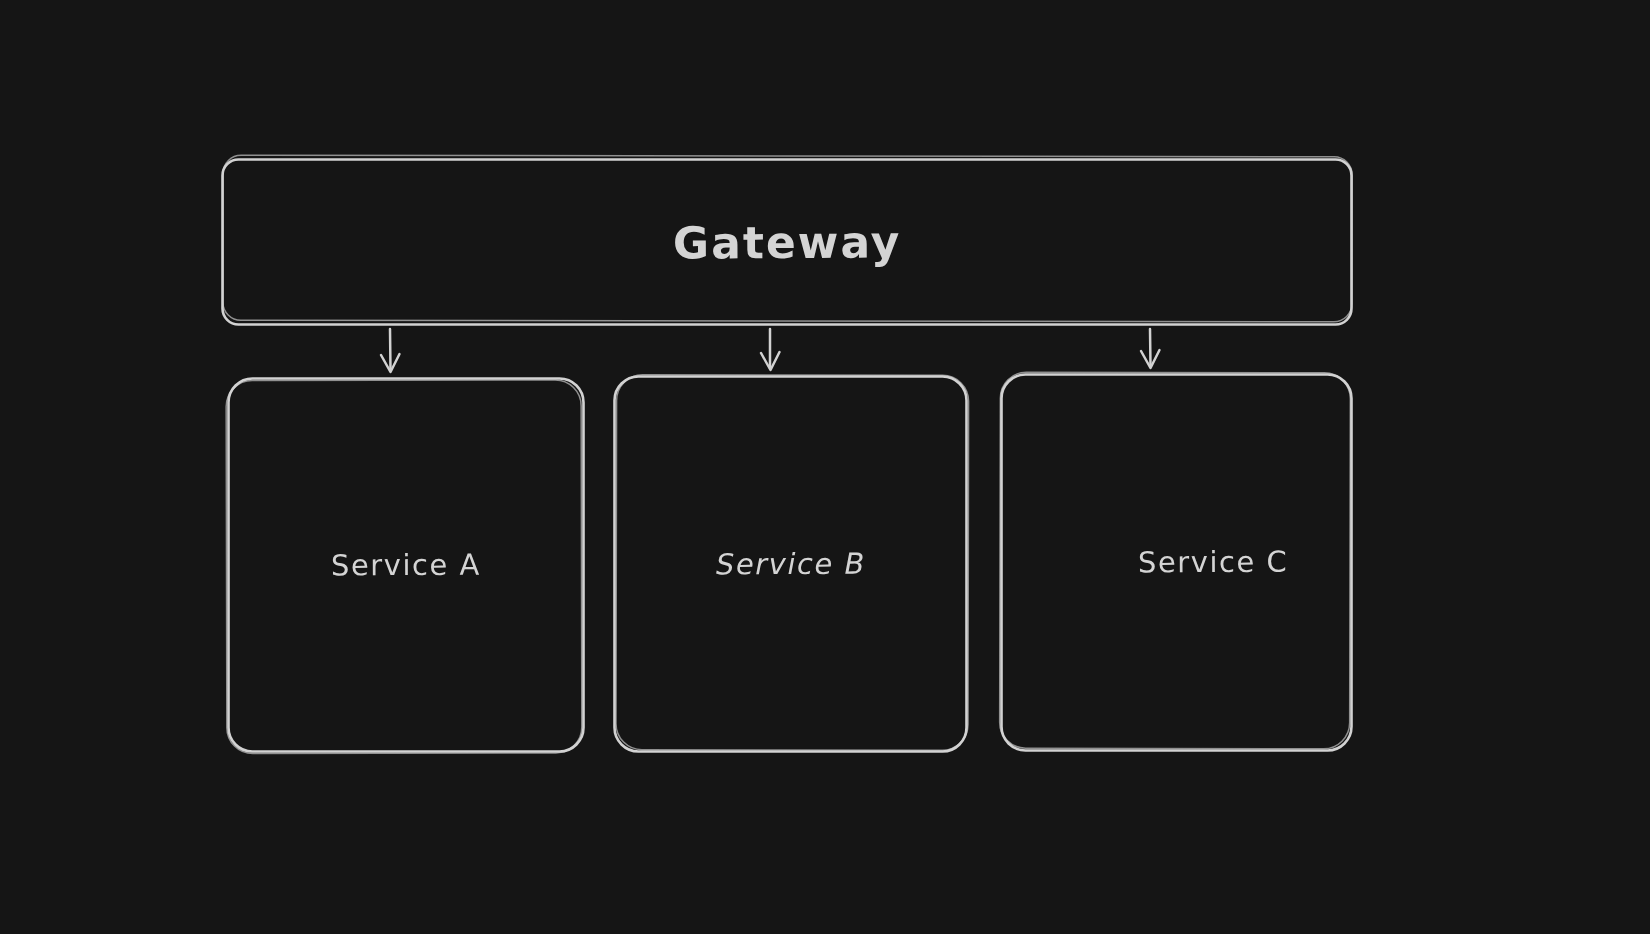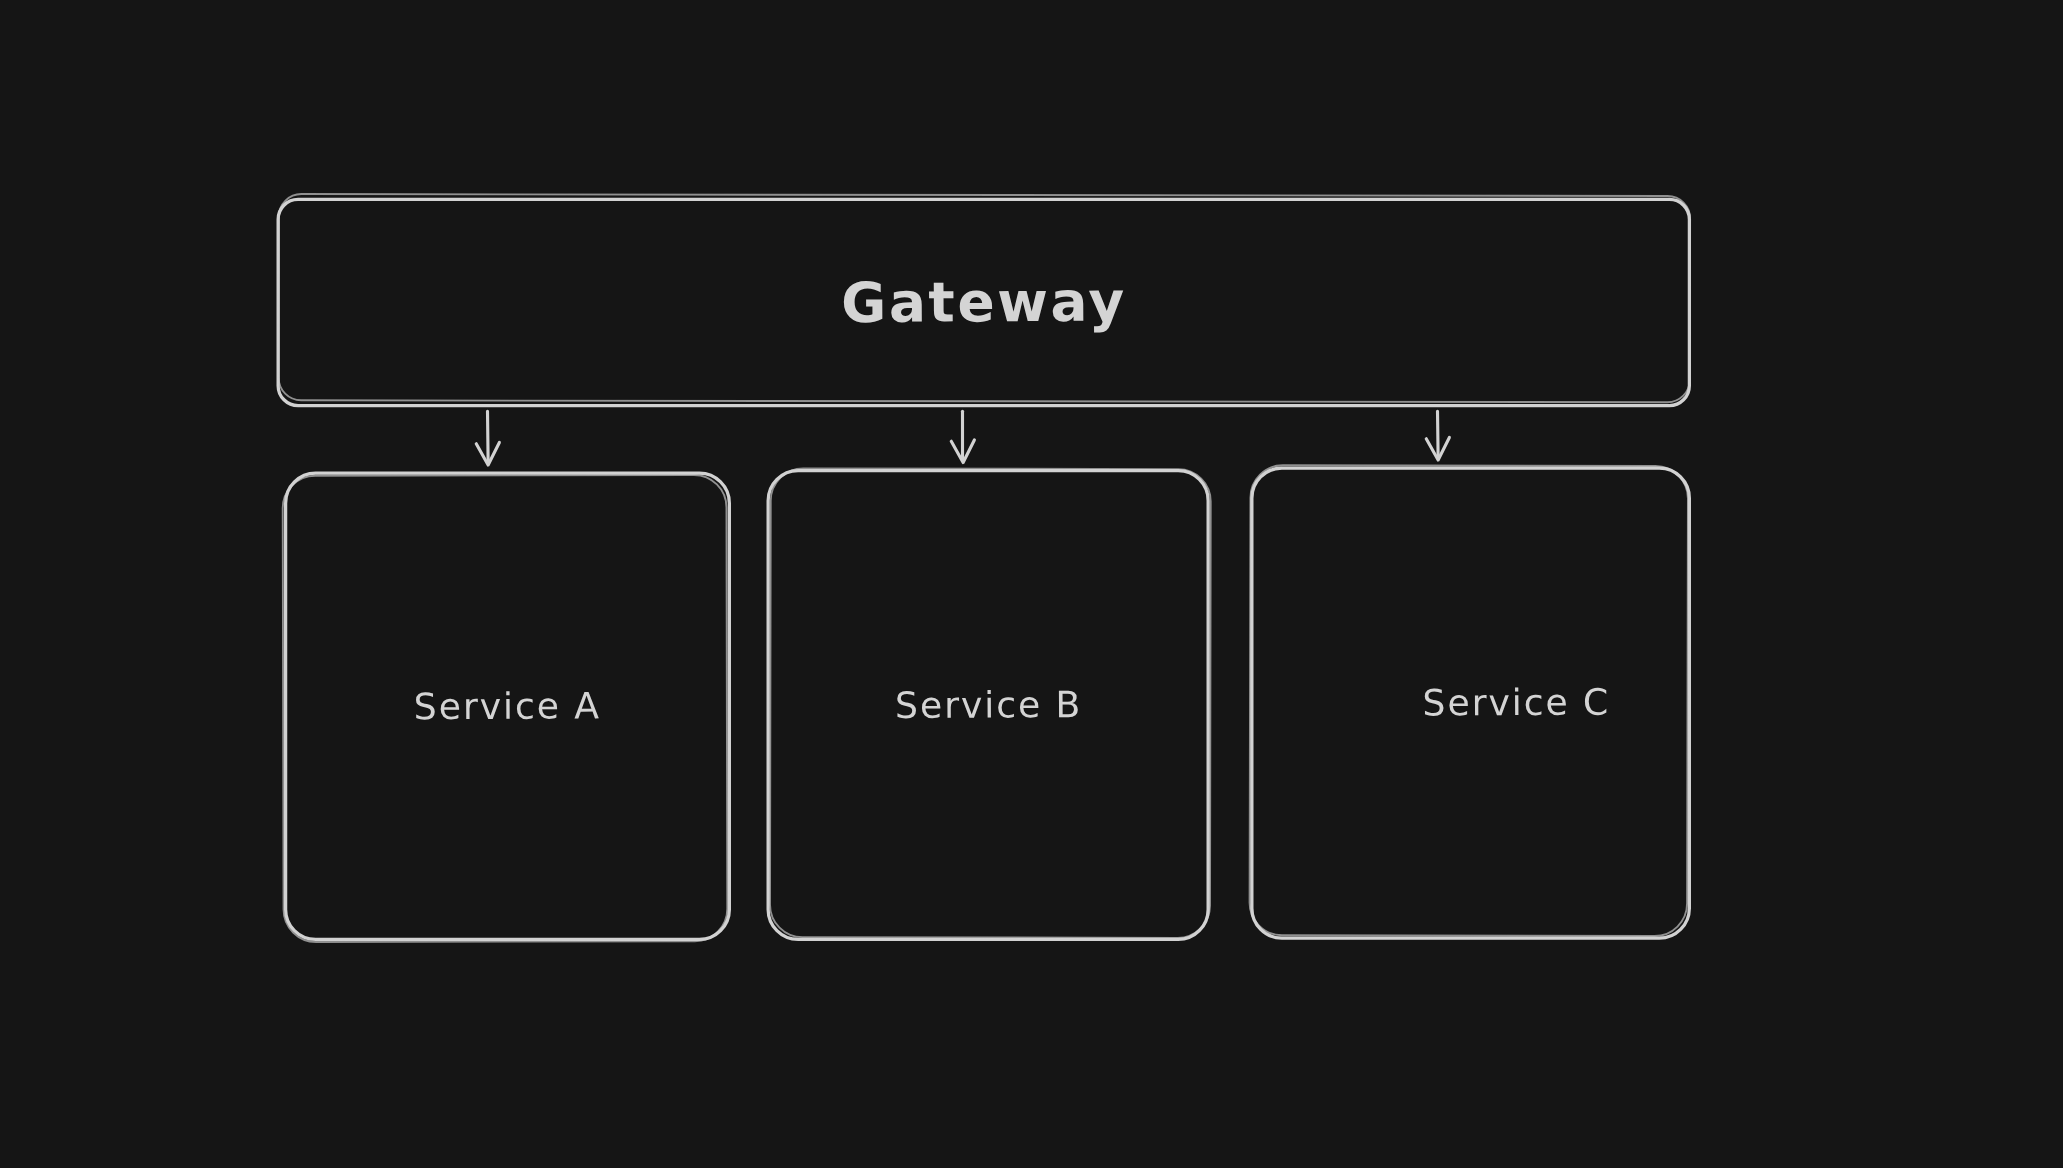--- a/index.html
+++ b/index.html
@@ -45,21 +45,21 @@
   }
   .node--gateway {
     left: 221px; top: 158px; width: 1132px; height: 168px;
   }
   .node--gateway .node-label {
     font-size: 44px;
     font-weight: 600;
     letter-spacing: 2px;
   }
   .node--service-a { left: 227px;  top: 377px; width: 358px; height: 376px; }
-  .node--service-b { left: 613px;  top: 375px; width: 355px; height: 378px; }
+  .node--service-b { left: 613px;  top: 375px; width: 355px; height: 378px; font-style: italic; }
   .node--service-c { left: 1037px; top: 373px; width: 353px; height: 378px; }
   .node--service .node-label {
     font-size: 29px;
     font-weight: 400;
     letter-spacing: 1.5px;
   }
   .node-label {
     transform: rotate(-0.3deg);
     white-space: nowrap;
   }

